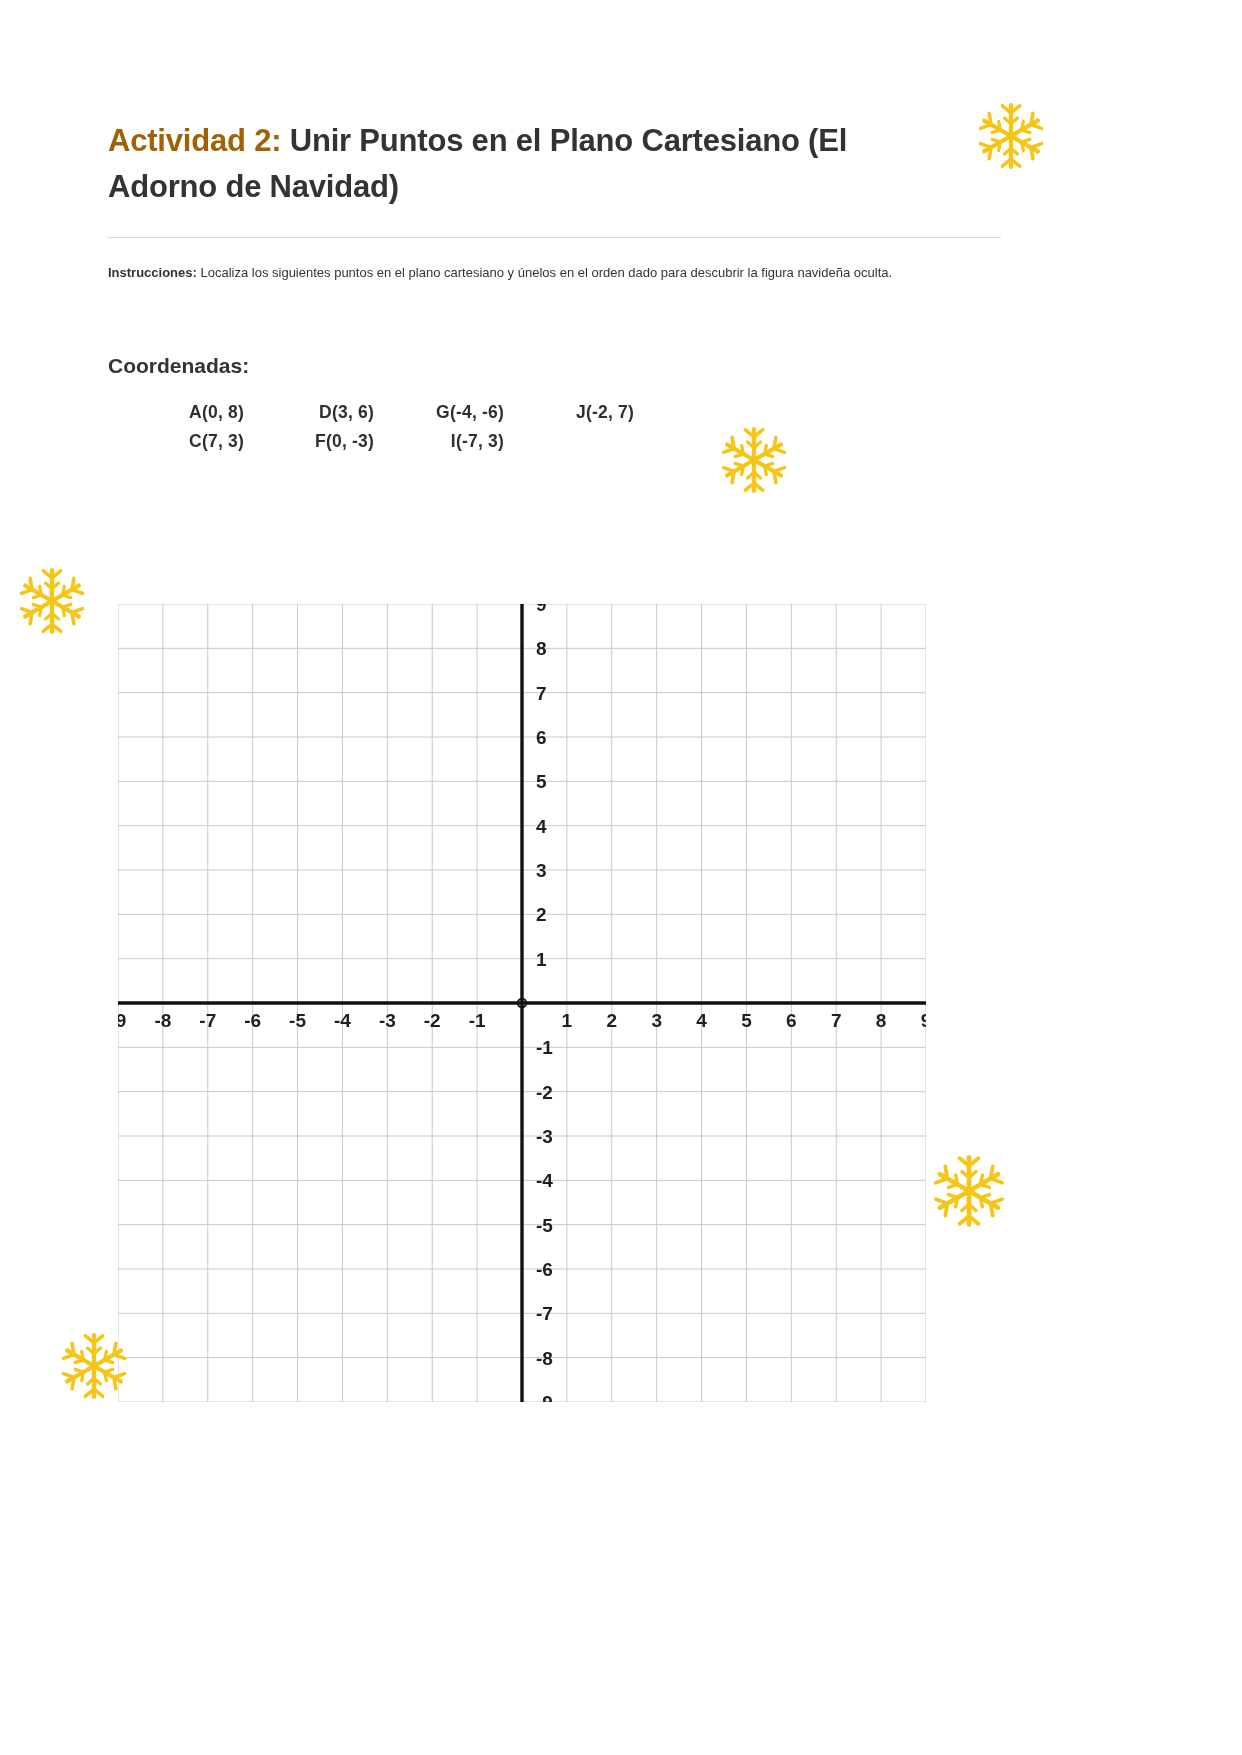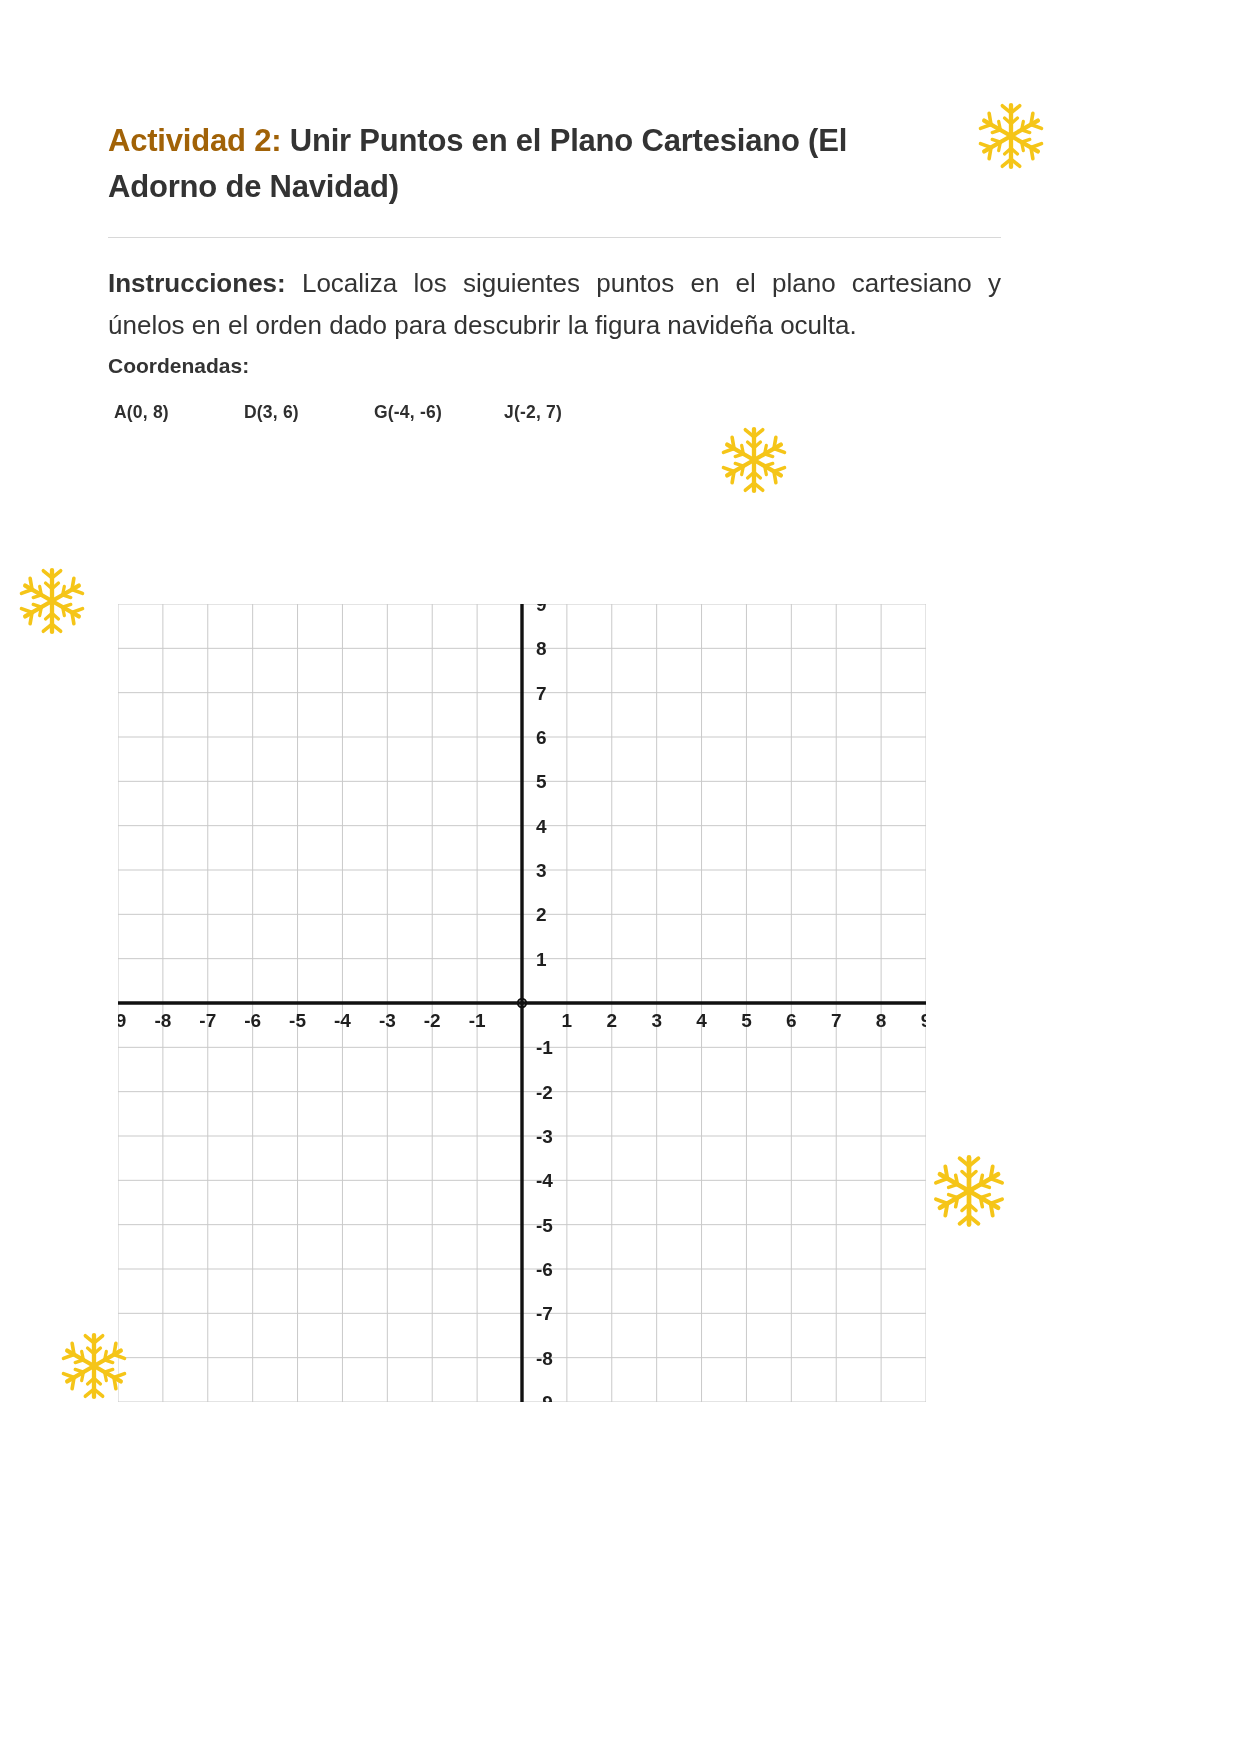--- a/index.html
+++ b/index.html
@@ -32,41 +32,41 @@
     position:absolute;
     left:108px; top:237px;
     width:893px; height:1px;
     background:#d8d8d8;
   }
 
   
   .instructions {
     position:absolute;
     left:108px; top:262px; width:893px;
-    font-size:26px;
+    font-size:13px;
     line-height:1.62;
     text-align:justify;
     color:#333333;
   }
   .instructions b { font-weight:bold; }
 
   
   .coords-heading {
     position:absolute;
     left:108px; top:354px;
     font-size:21px;
     font-weight:bold;
     color:#333333;
   }
   .coords-grid {
     position:absolute;
     left:114px; top:402px;
     width:520px;
   }
-  .coords-row { display:flex; height:29px; align-items:flex-start; }
+  .coords-row { display:flex; height:29px; align-items:flex-start;text-align:right; }
   .coords-cell {
     width:131px;
     font-size:17.5px;
     font-weight:bold;
     color:#2f2f2f;
     letter-spacing:0.2px;
     white-space:pre;
   }
 
   
@@ -95,20 +95,26 @@
   <div class="instructions"><b>Instrucciones:</b><span> Localiza los siguientes puntos en el plano cartesiano y únelos en el orden dado para descubrir la figura navideña oculta.</span></div>
 
   <div class="coords-heading">Coordenadas:</div>
 
   <div class="coords-grid">
     <div class="coords-row">
       <div class="coords-cell">A(0, 8)</div>
       <div class="coords-cell">D(3, 6)</div>
       <div class="coords-cell">G(-4, -6)</div>
       <div class="coords-cell">J(-2, 7)</div>
+    </div>
+    <div class="coords-row">
+      <div class="coords-cell">C(7, 3)</div>
+      <div class="coords-cell">F(0, -3)</div>
+      <div class="coords-cell">I(-7, 3)</div>
+      <div class="coords-cell"></div>
     </div>
   </div>
 
   <div class="graph-wrap">
     <svg id="grid-svg" width="808" height="798" viewBox="0 0 808 798">
         <line x1="0" y1="0" x2="0" y2="798" stroke="#c9c9c9" stroke-width="1"></line>
         <line x1="44.888888888888886" y1="0" x2="44.888888888888886" y2="798" stroke="#c9c9c9" stroke-width="1"></line>
         <line x1="89.77777777777777" y1="0" x2="89.77777777777777" y2="798" stroke="#c9c9c9" stroke-width="1"></line>
         <line x1="134.66666666666666" y1="0" x2="134.66666666666666" y2="798" stroke="#c9c9c9" stroke-width="1"></line>
         <line x1="179.55555555555554" y1="0" x2="179.55555555555554" y2="798" stroke="#c9c9c9" stroke-width="1"></line>

